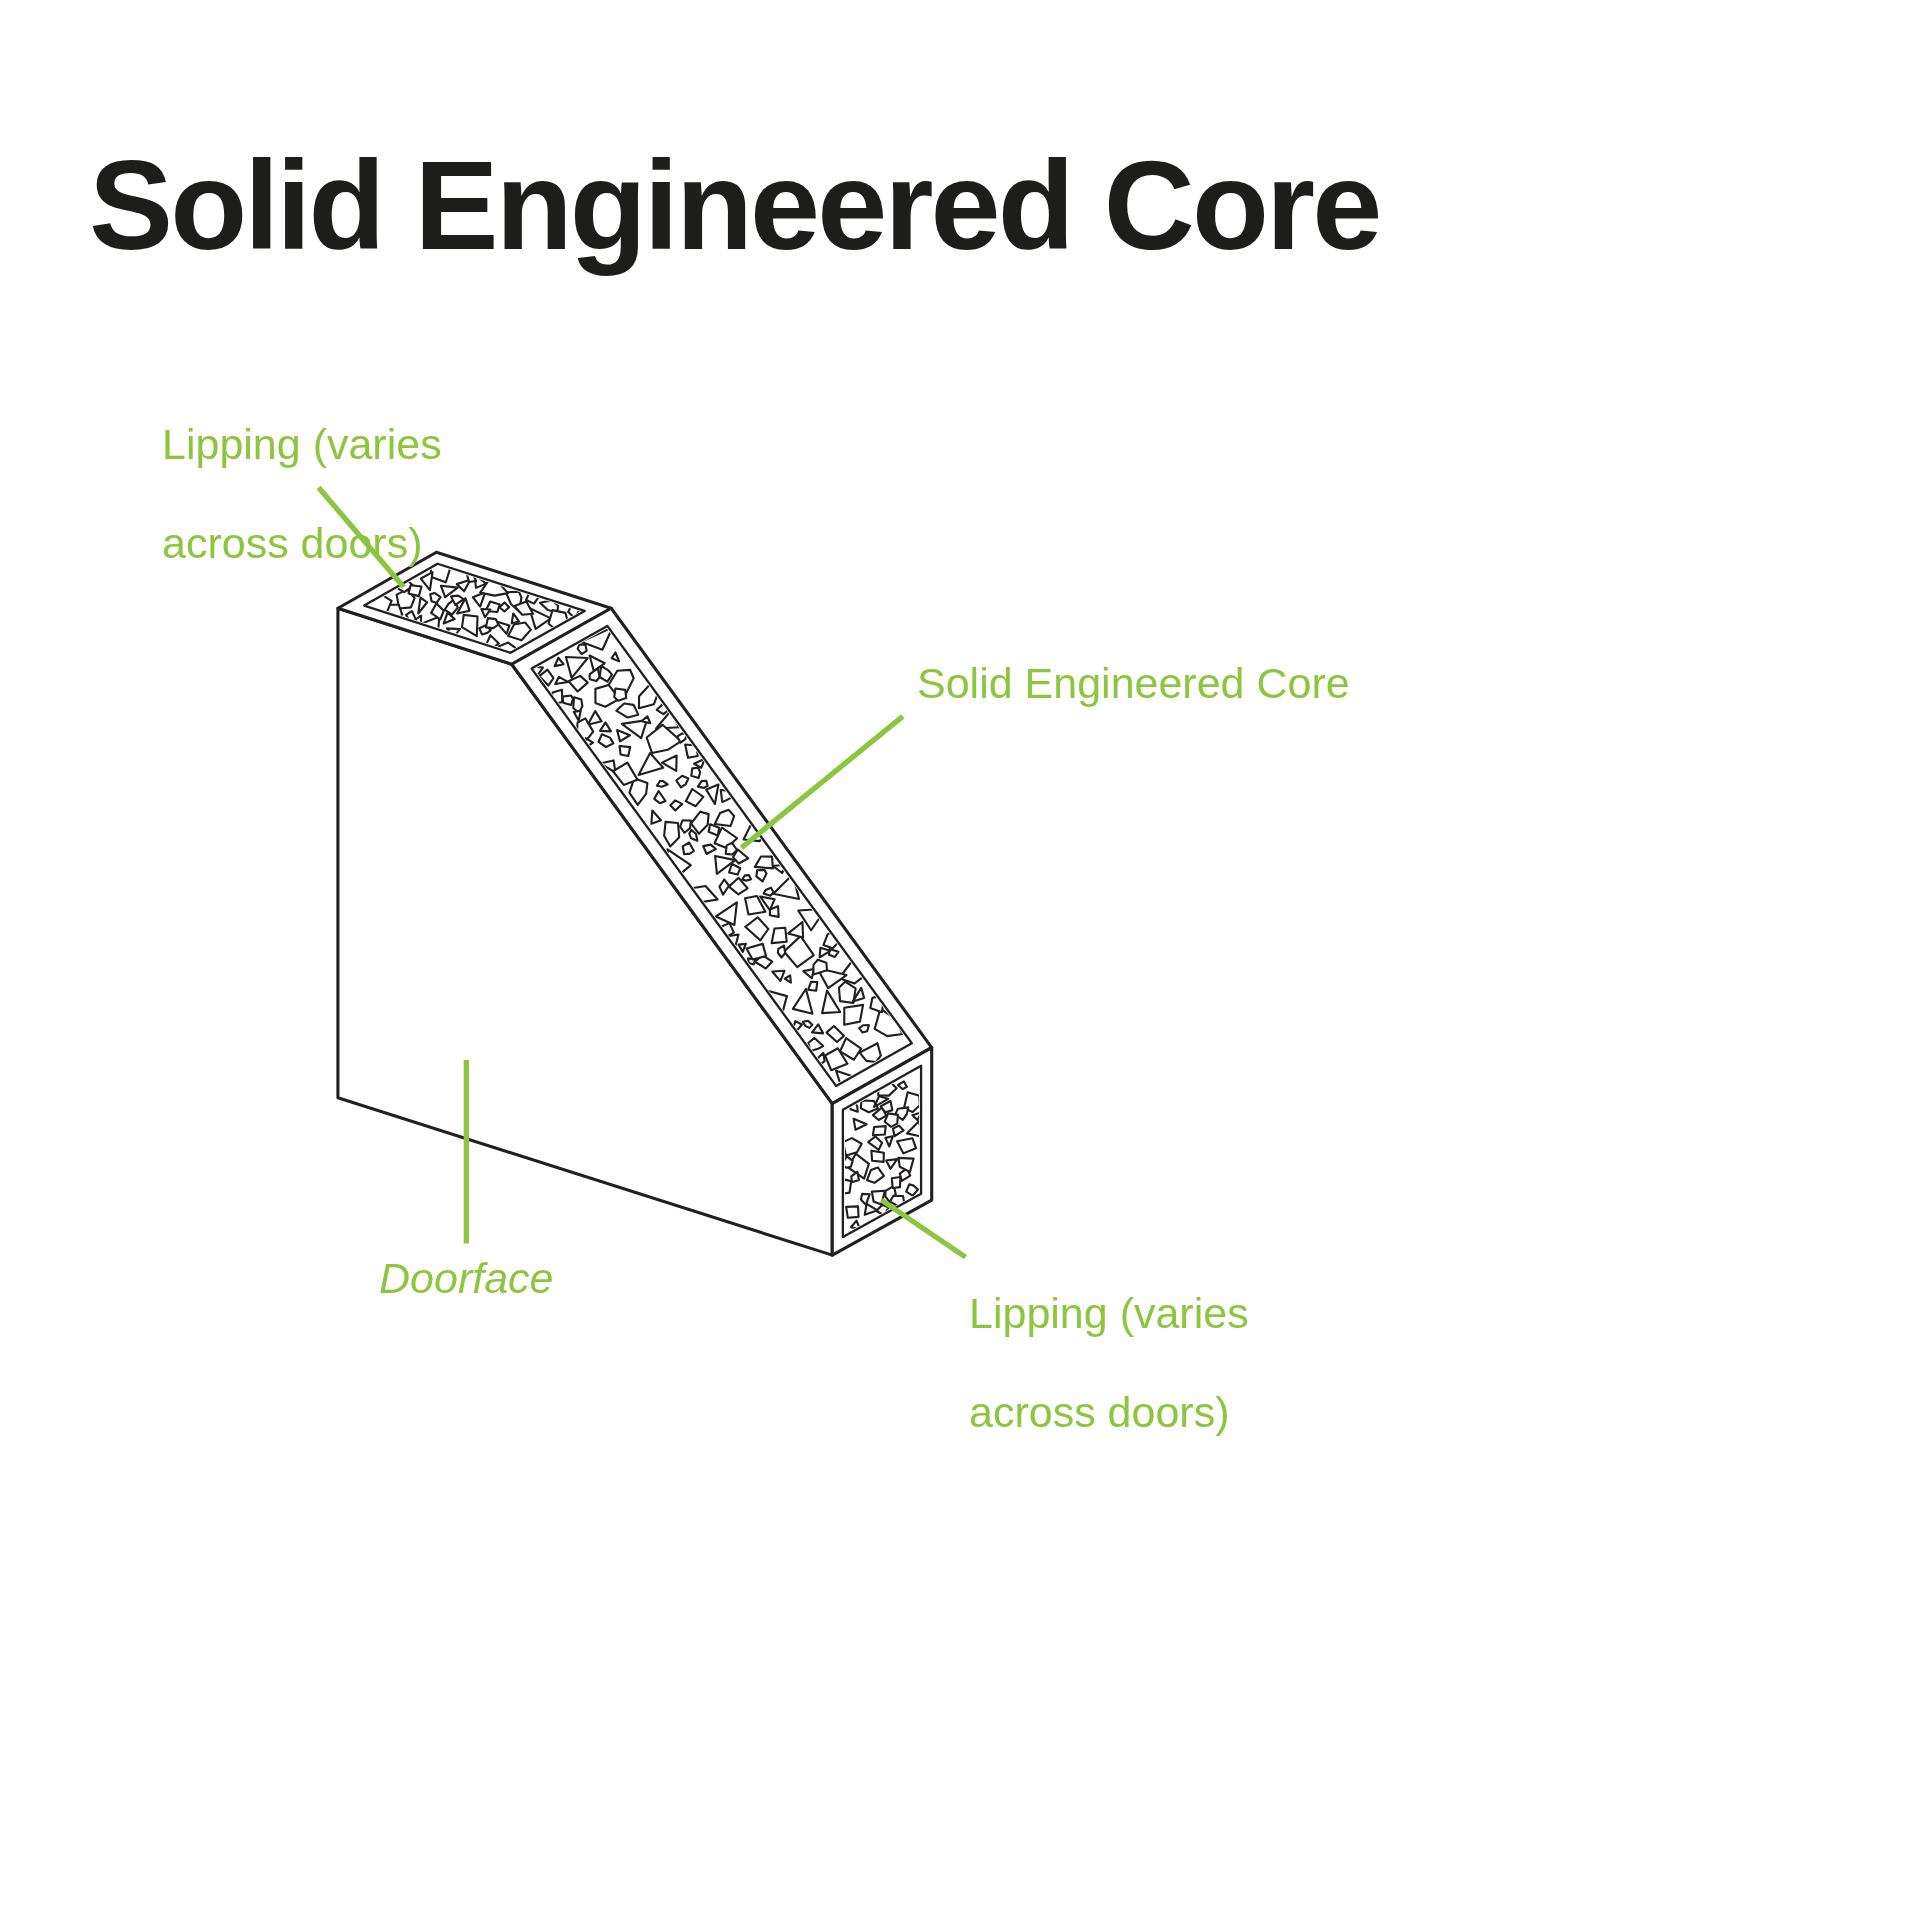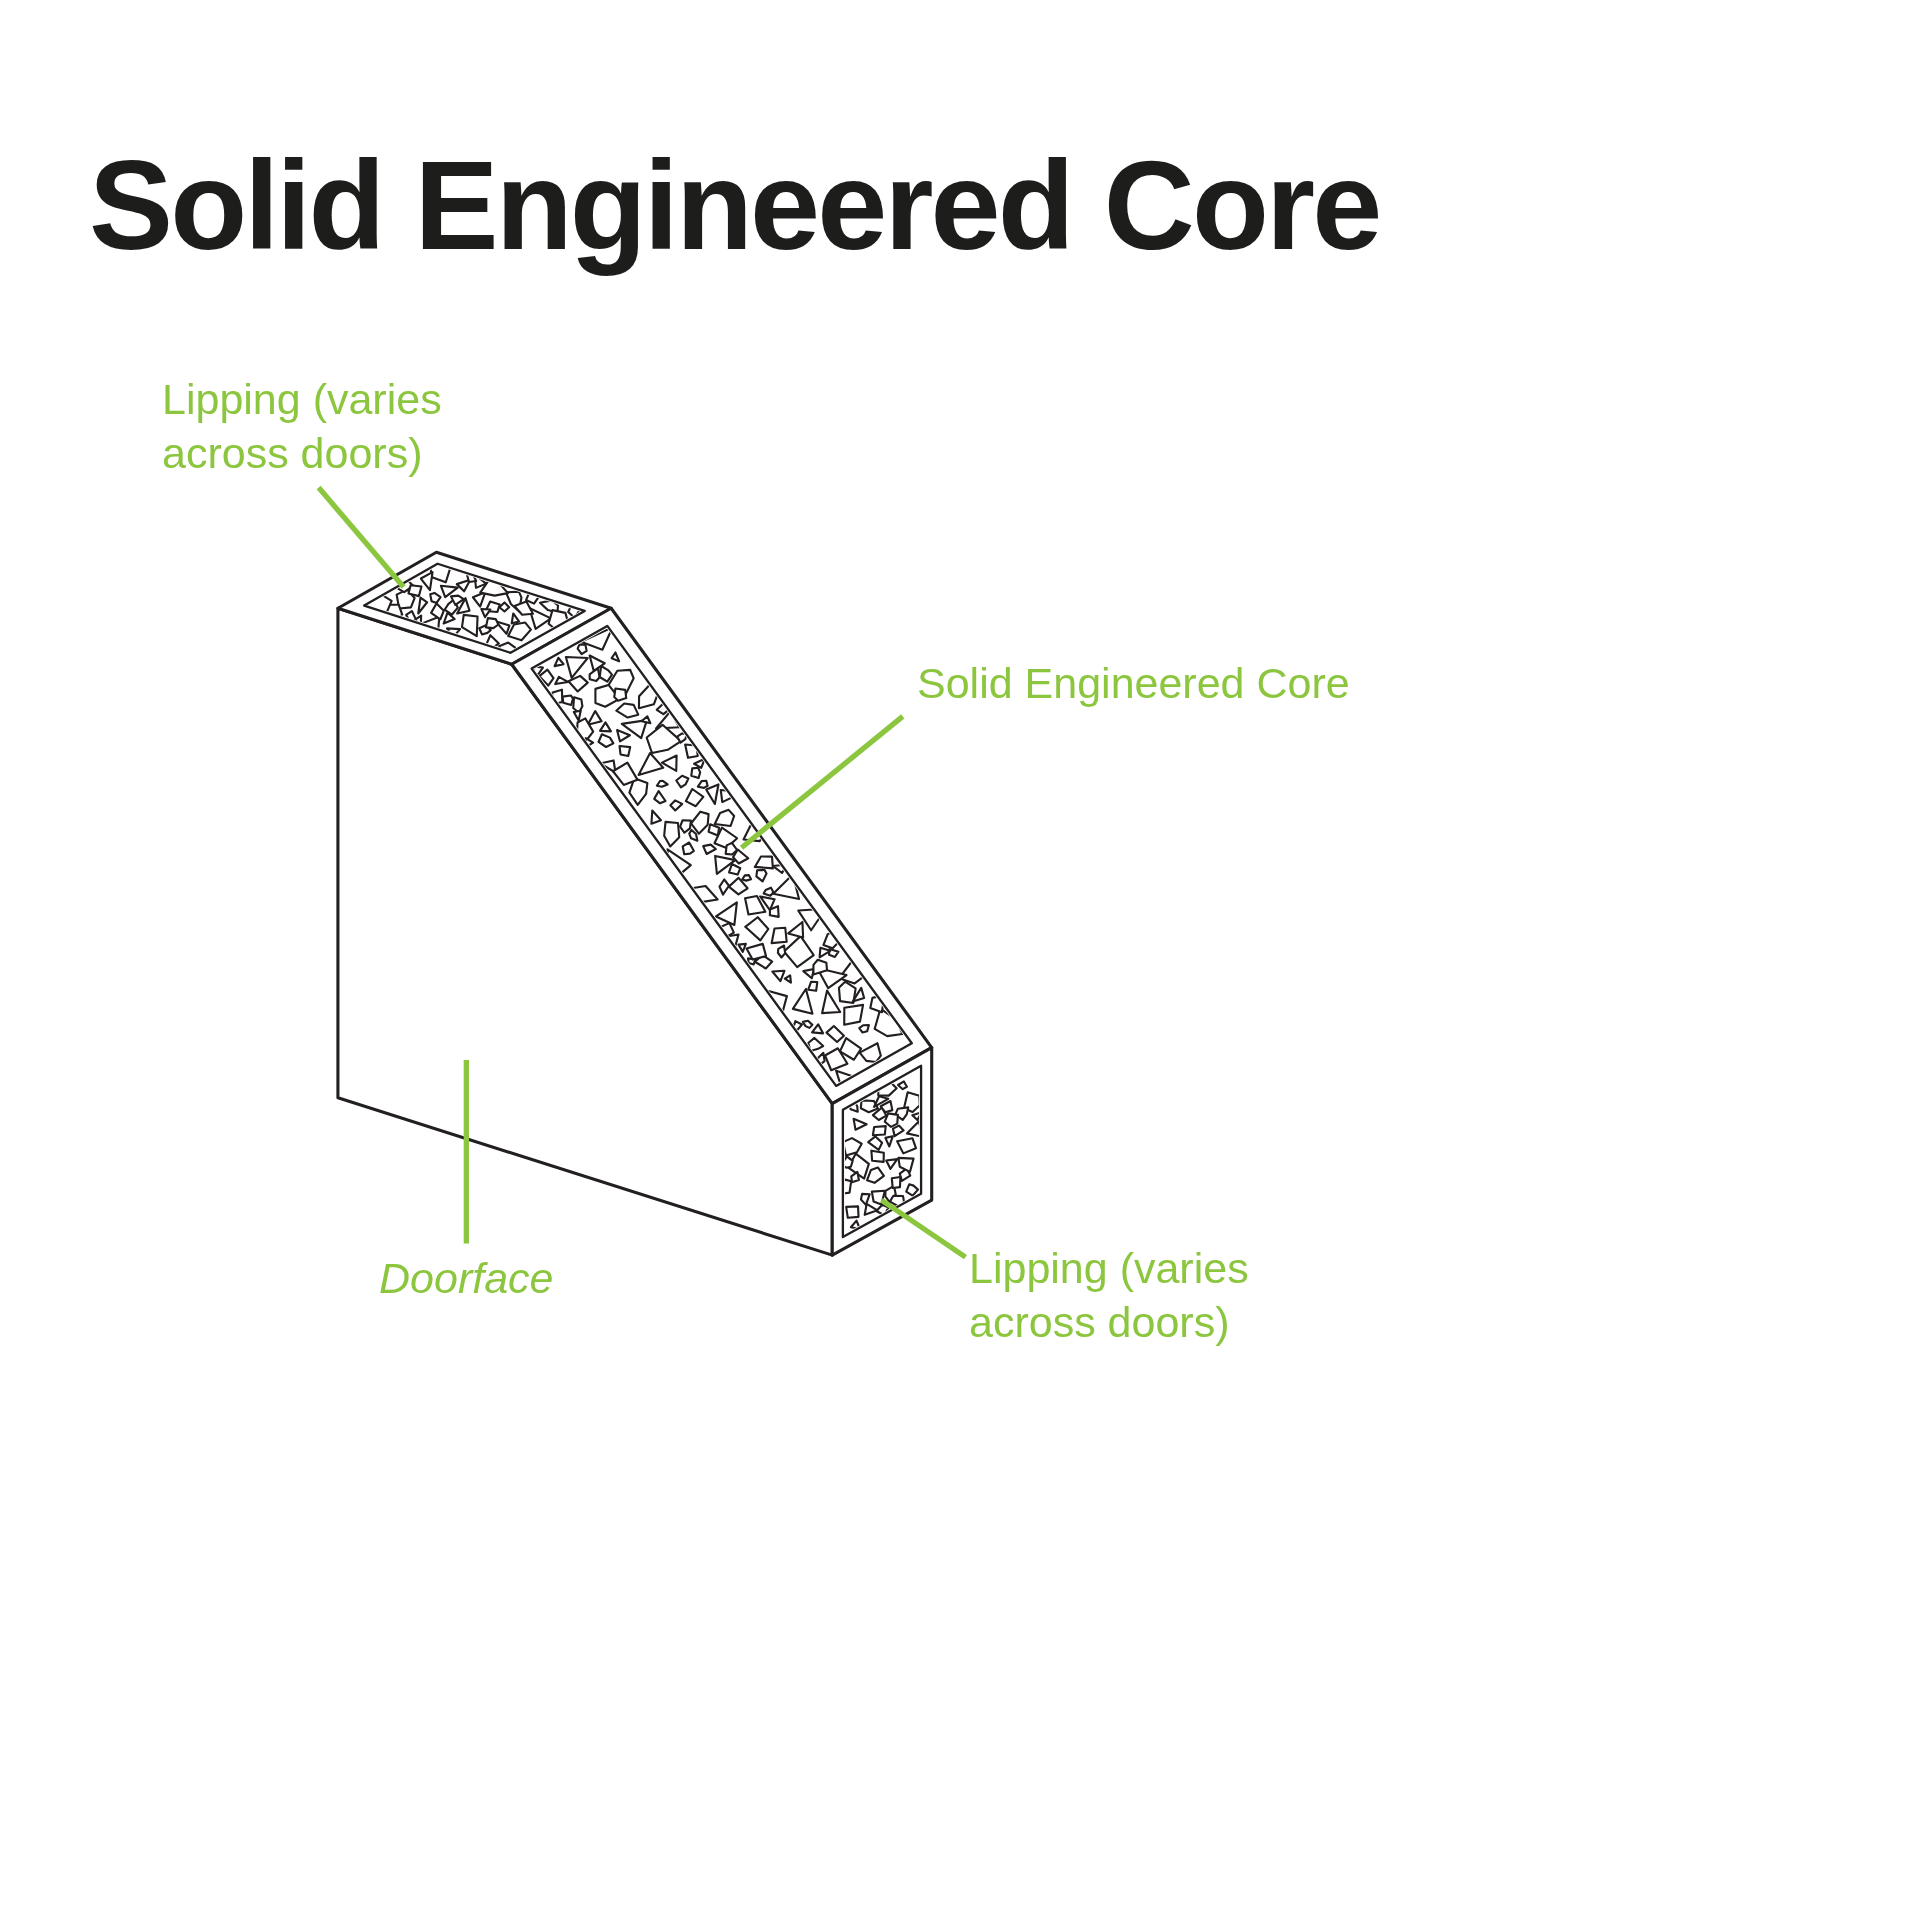--- a/index.html
+++ b/index.html
@@ -17,21 +17,21 @@
   .title{
     position:absolute;left:89px;top:143px;margin:0;
     font-size:126px;font-weight:700;letter-spacing:-2.9px;
     color:var(--ink);line-height:1;white-space:nowrap;
   }
   .diagram-svg{position:absolute;left:0;top:0;width:1931px;height:1931px;}
   .label{
     position:absolute;color:var(--accent);
     font-size:43px;line-height:1.25;font-weight:500;white-space:nowrap;
   }
-  .lline{display:block;}
+  .lline{display:block;margin-top:45px;}
   .face{fill:#fff;stroke:var(--line);stroke-width:3.2;stroke-linejoin:round;}
   .inner{fill:#fff;stroke:var(--line);stroke-width:2.4;stroke-linejoin:round;}
   .chip{fill:#fff;stroke:var(--line);stroke-width:2.2;stroke-linejoin:round;}
   .leader{stroke:var(--accent);stroke-width:5.5;fill:none;}
 </style>
 </head>
 <body>
 
 <div class="page">
 

